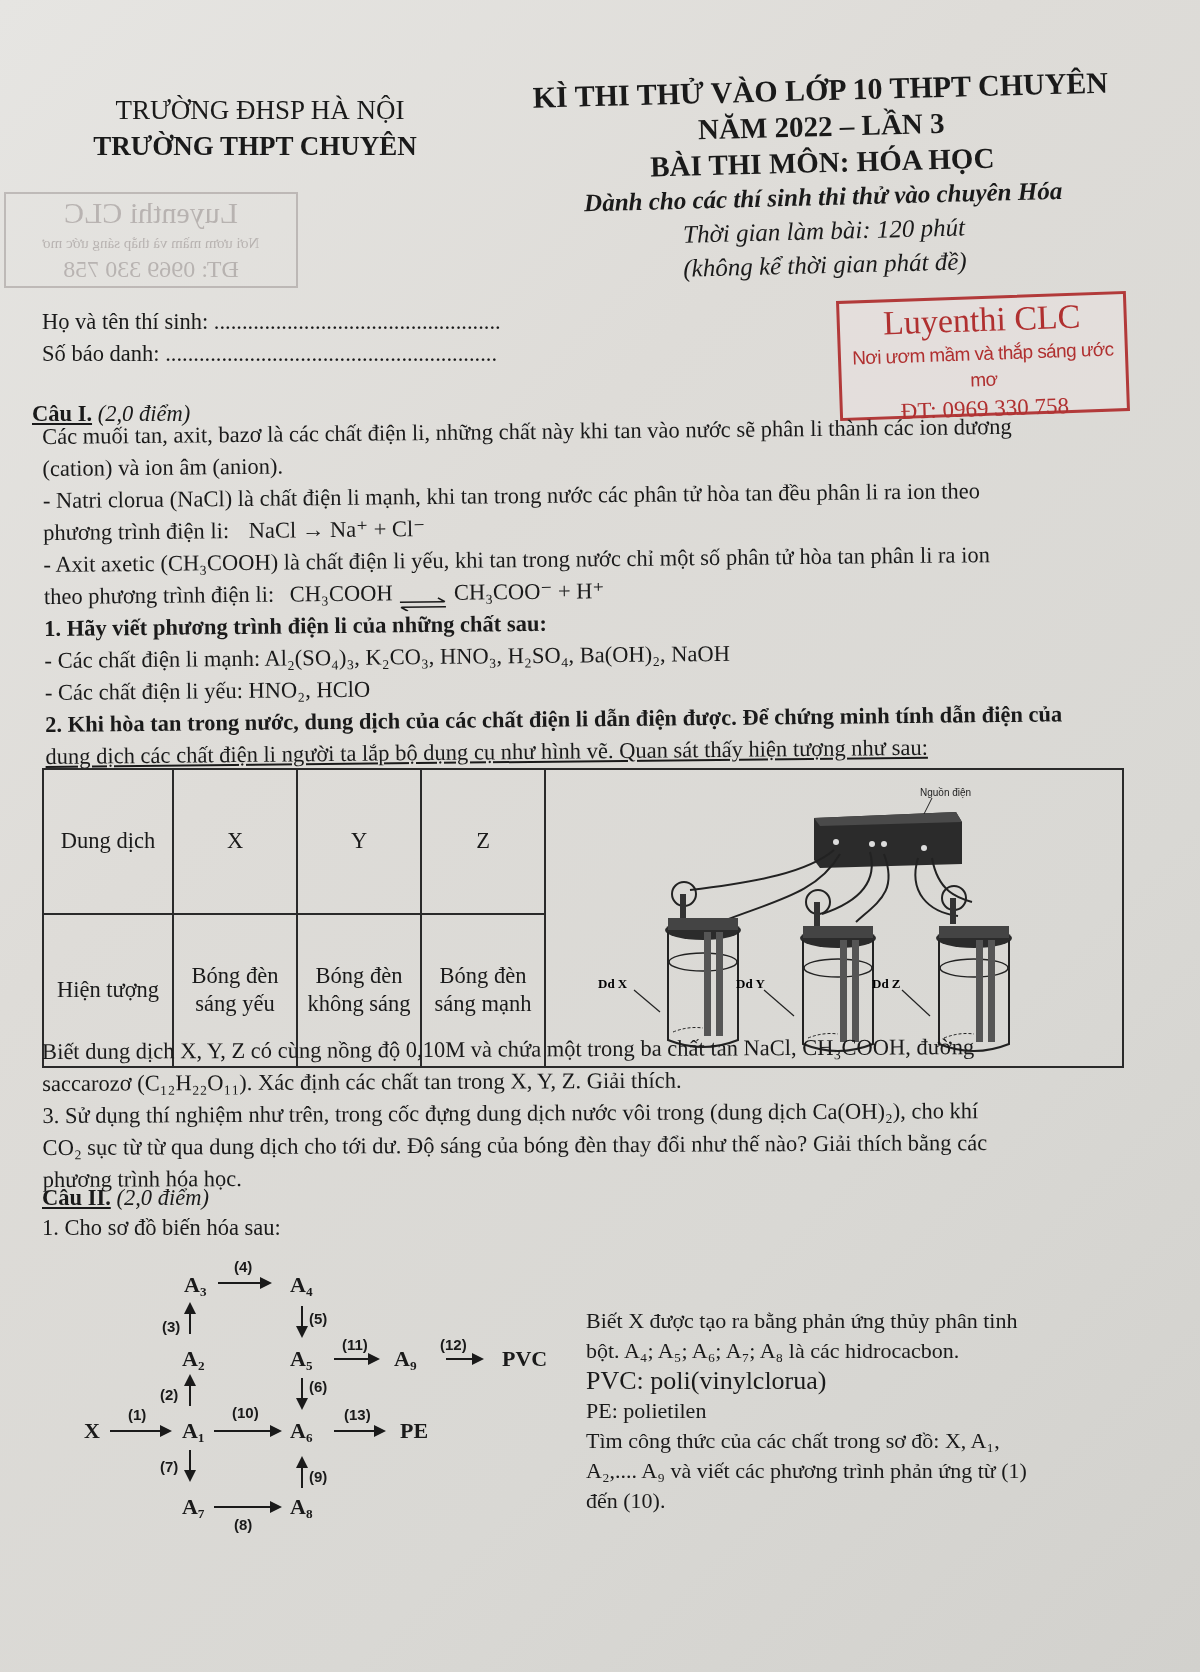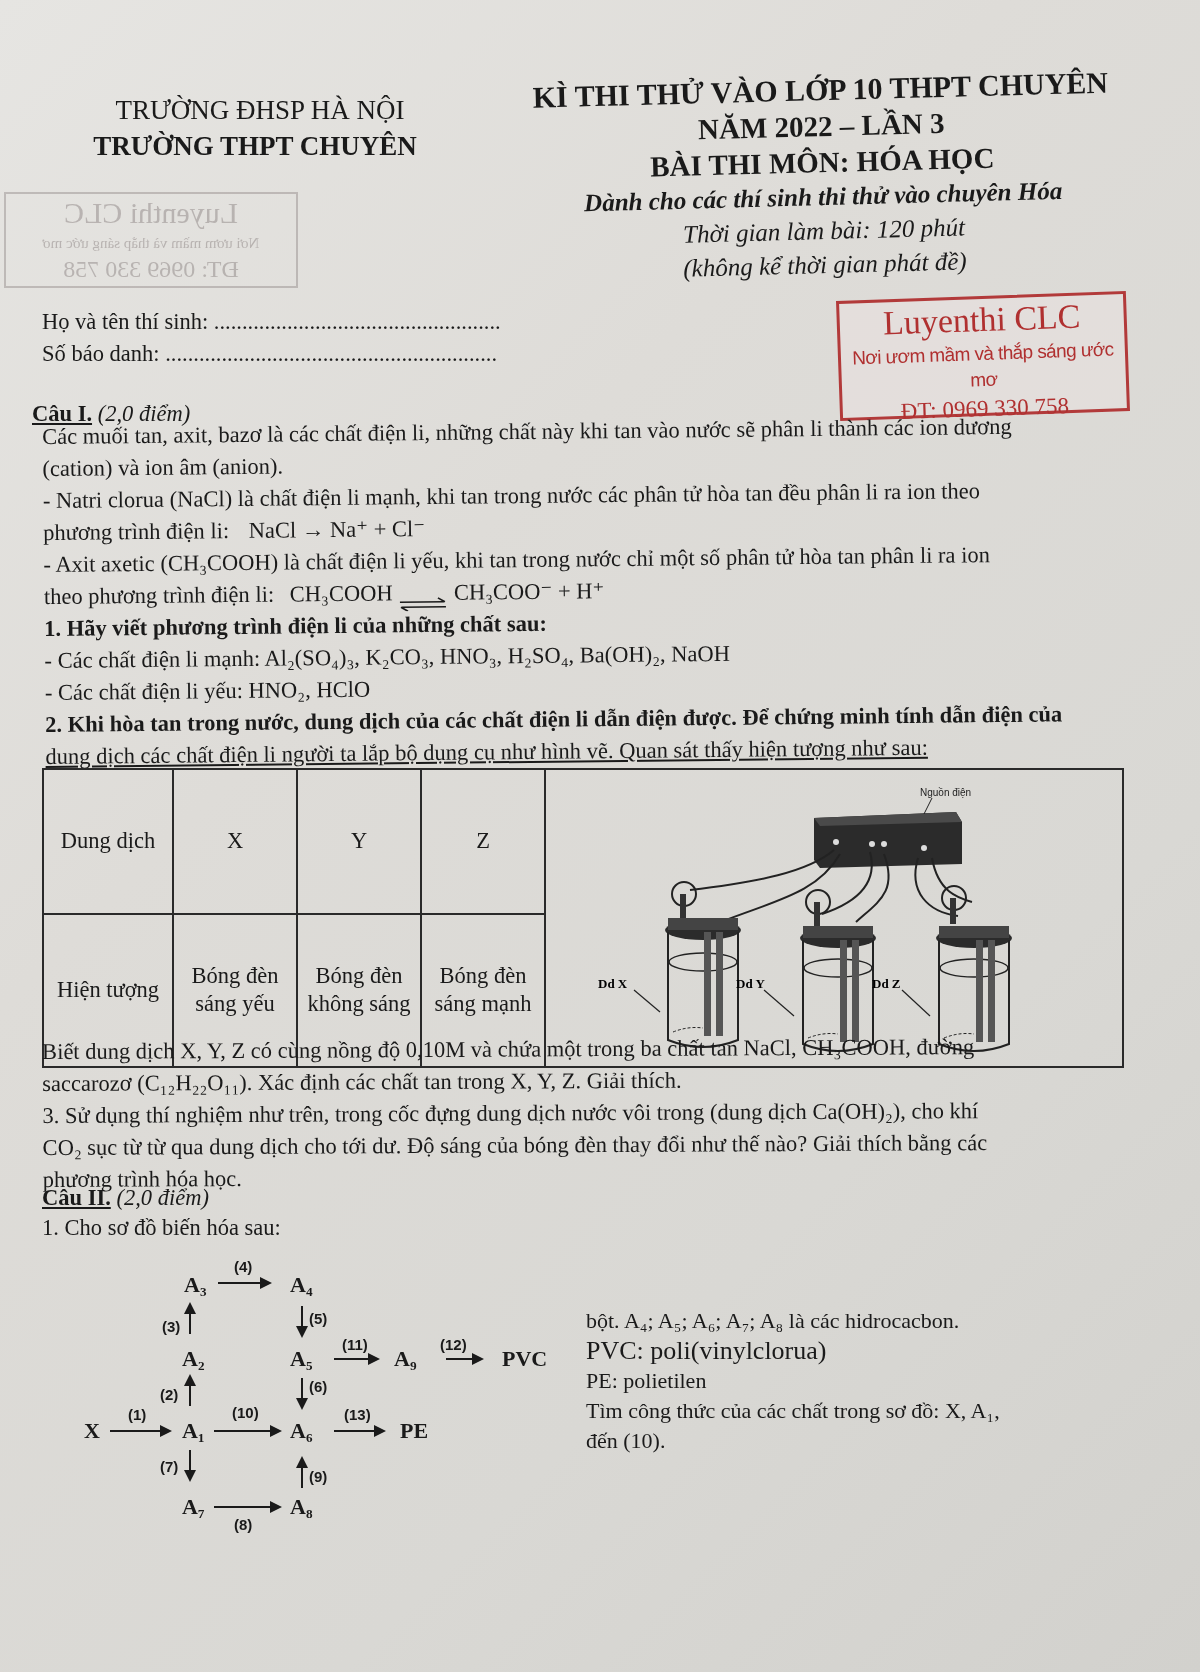--- a/index.html
+++ b/index.html
@@ -259,18 +259,20 @@
   <div class="arrowU" style="left:301px; top:1460px; height:28px;"></div>
   <span class="num" style="left:309px; top:1468px;">(9)</span>
 
   <span class="lbl" style="left:182px; top:1494px;">A₇</span>
   <div class="arrowH" style="left:214px; top:1506px; width:66px;"></div>
   <span class="lbl" style="left:290px; top:1494px;">A₈</span>
   <span class="num" style="left:234px; top:1516px;">(8)</span>
 </div>
 
 <div class="abs" style="left:586px; top:1306px; font-family:'Liberation Serif', serif;">
+  <div class="body-t" style="font-size:22px; line-height:30px;">Biết X được tạo ra bằng phản ứng thủy phân tinh</div>
   <div class="body-t" style="font-size:22px; line-height:30px;">bột. A₄; A₅; A₆; A₇; A₈ là các hidrocacbon.</div>
   <div class="body-t" style="font-size:26px; line-height:30px;">PVC: poli(vinylclorua)</div>
   <div class="body-t" style="font-size:22px; line-height:30px;">PE: polietilen</div>
   <div class="body-t" style="font-size:22px; line-height:30px;">Tìm công thức của các chất trong sơ đồ: X, A₁,</div>
+  <div class="body-t" style="font-size:22px; line-height:30px;">A₂,.... A₉ và viết các phương trình phản ứng từ (1)</div>
   <div class="body-t" style="font-size:22px; line-height:30px;">đến (10).</div>
 </div>
 
 </body></html>

